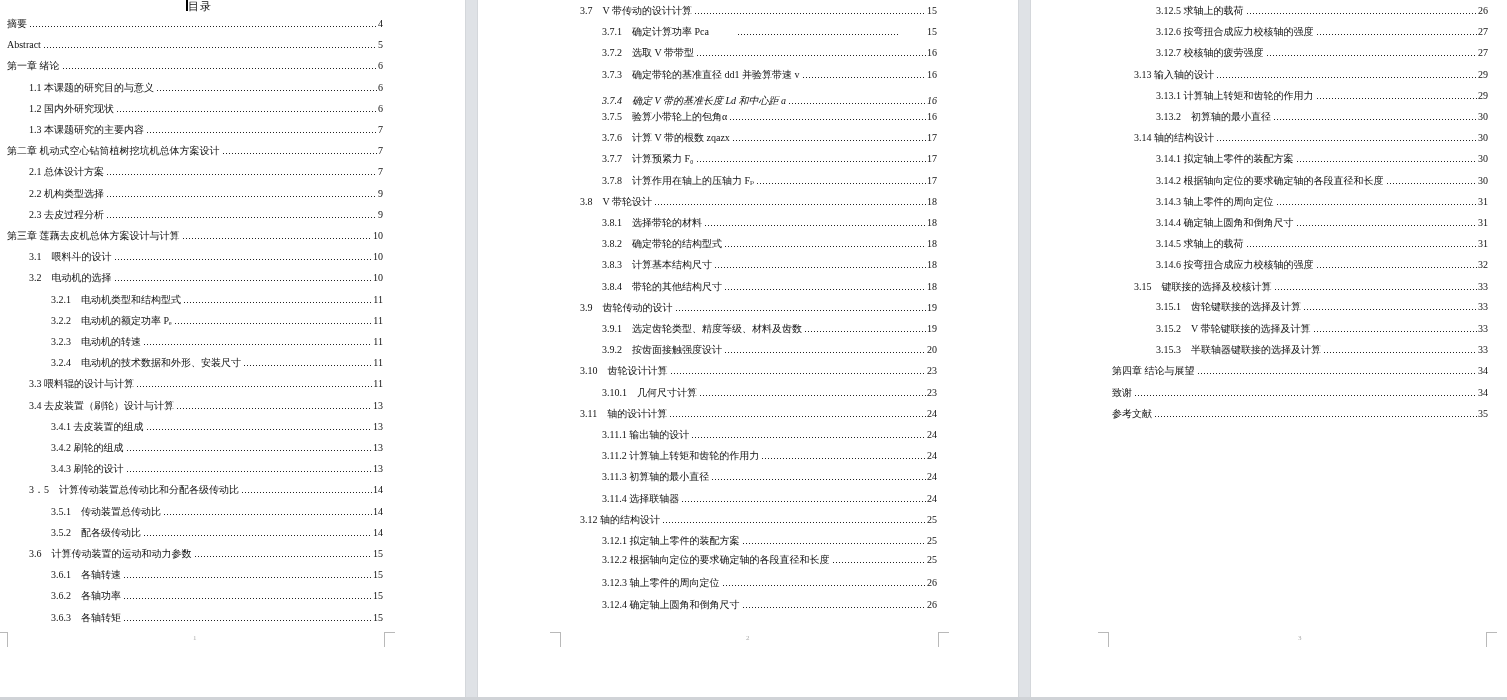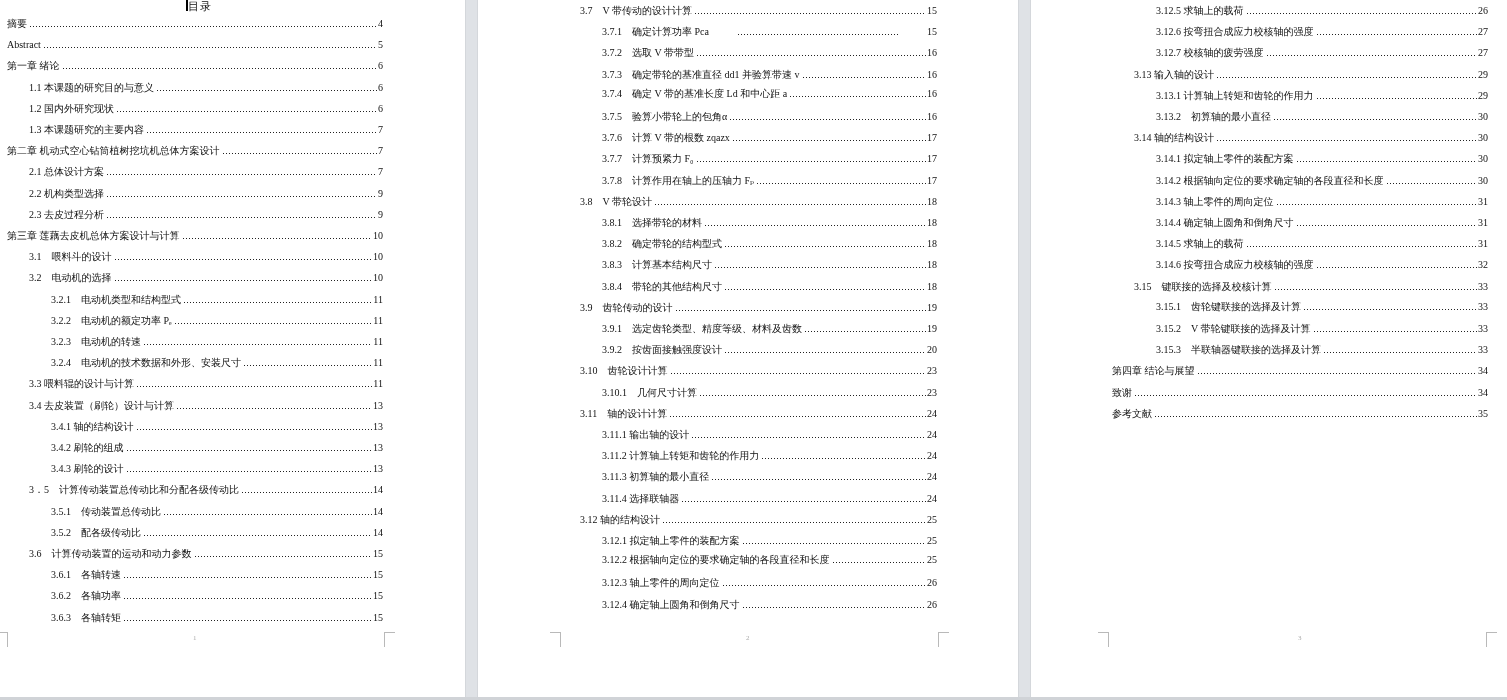--- a/index.html
+++ b/index.html
@@ -140,21 +140,21 @@
         <span class="label">3.3 喂料辊的设计与计算</span>
         <span class="leader"></span>
         <span class="pnum">11</span>
       </div>
       <div class="toc-row" style="left: 29px; width: 354px; top: 397.6px;">
         <span class="label">3.4 去皮装置（刷轮）设计与计算</span>
         <span class="leader"></span>
         <span class="pnum">13</span>
       </div>
       <div class="toc-row" style="left: 51px; width: 332px; top: 418.8px;">
-        <span class="label">3.4.1 轴的结构设计</span>
+        <span class="label">3.4.1 去皮装置的组成</span>
         <span class="leader"></span>
         <span class="pnum">13</span>
       </div>
       <div class="toc-row" style="left: 51px; width: 332px; top: 440px;">
         <span class="label">3.4.2 刷轮的组成</span>
         <span class="leader"></span>
         <span class="pnum">13</span>
       </div>
       <div class="toc-row" style="left: 51px; width: 332px; top: 461.2px;">
         <span class="label">3.4.3 刷轮的设计</span>
@@ -217,21 +217,21 @@
       <div class="toc-row" style="left: 124px; width: 335px; top: 45.4px;">
         <span class="label">3.7.2　选取 V 带带型</span>
         <span class="leader"></span>
         <span class="pnum">16</span>
       </div>
       <div class="toc-row" style="left: 124px; width: 335px; top: 66.6px;">
         <span class="label">3.7.3　确定带轮的基准直径 dd1 并验算带速 v</span>
         <span class="leader"></span>
         <span class="pnum">16</span>
       </div>
-      <div class="toc-row" style="left: 124px; width: 335px; top: 86px;">
+      <div class="toc-row" style="left: 124px; width: 335px; top: 93px; font-style: italic;">
         <span class="label">3.7.4　确定 V 带的基准长度 Ld 和中心距 a</span>
         <span class="leader"></span>
         <span class="pnum">16</span>
       </div>
       <div class="toc-row" style="left: 124px; width: 335px; top: 109px;">
         <span class="label">3.7.5　验算小带轮上的包角α</span>
         <span class="leader"></span>
         <span class="pnum">16</span>
       </div>
       <div class="toc-row" style="left: 124px; width: 335px; top: 130.2px;">

